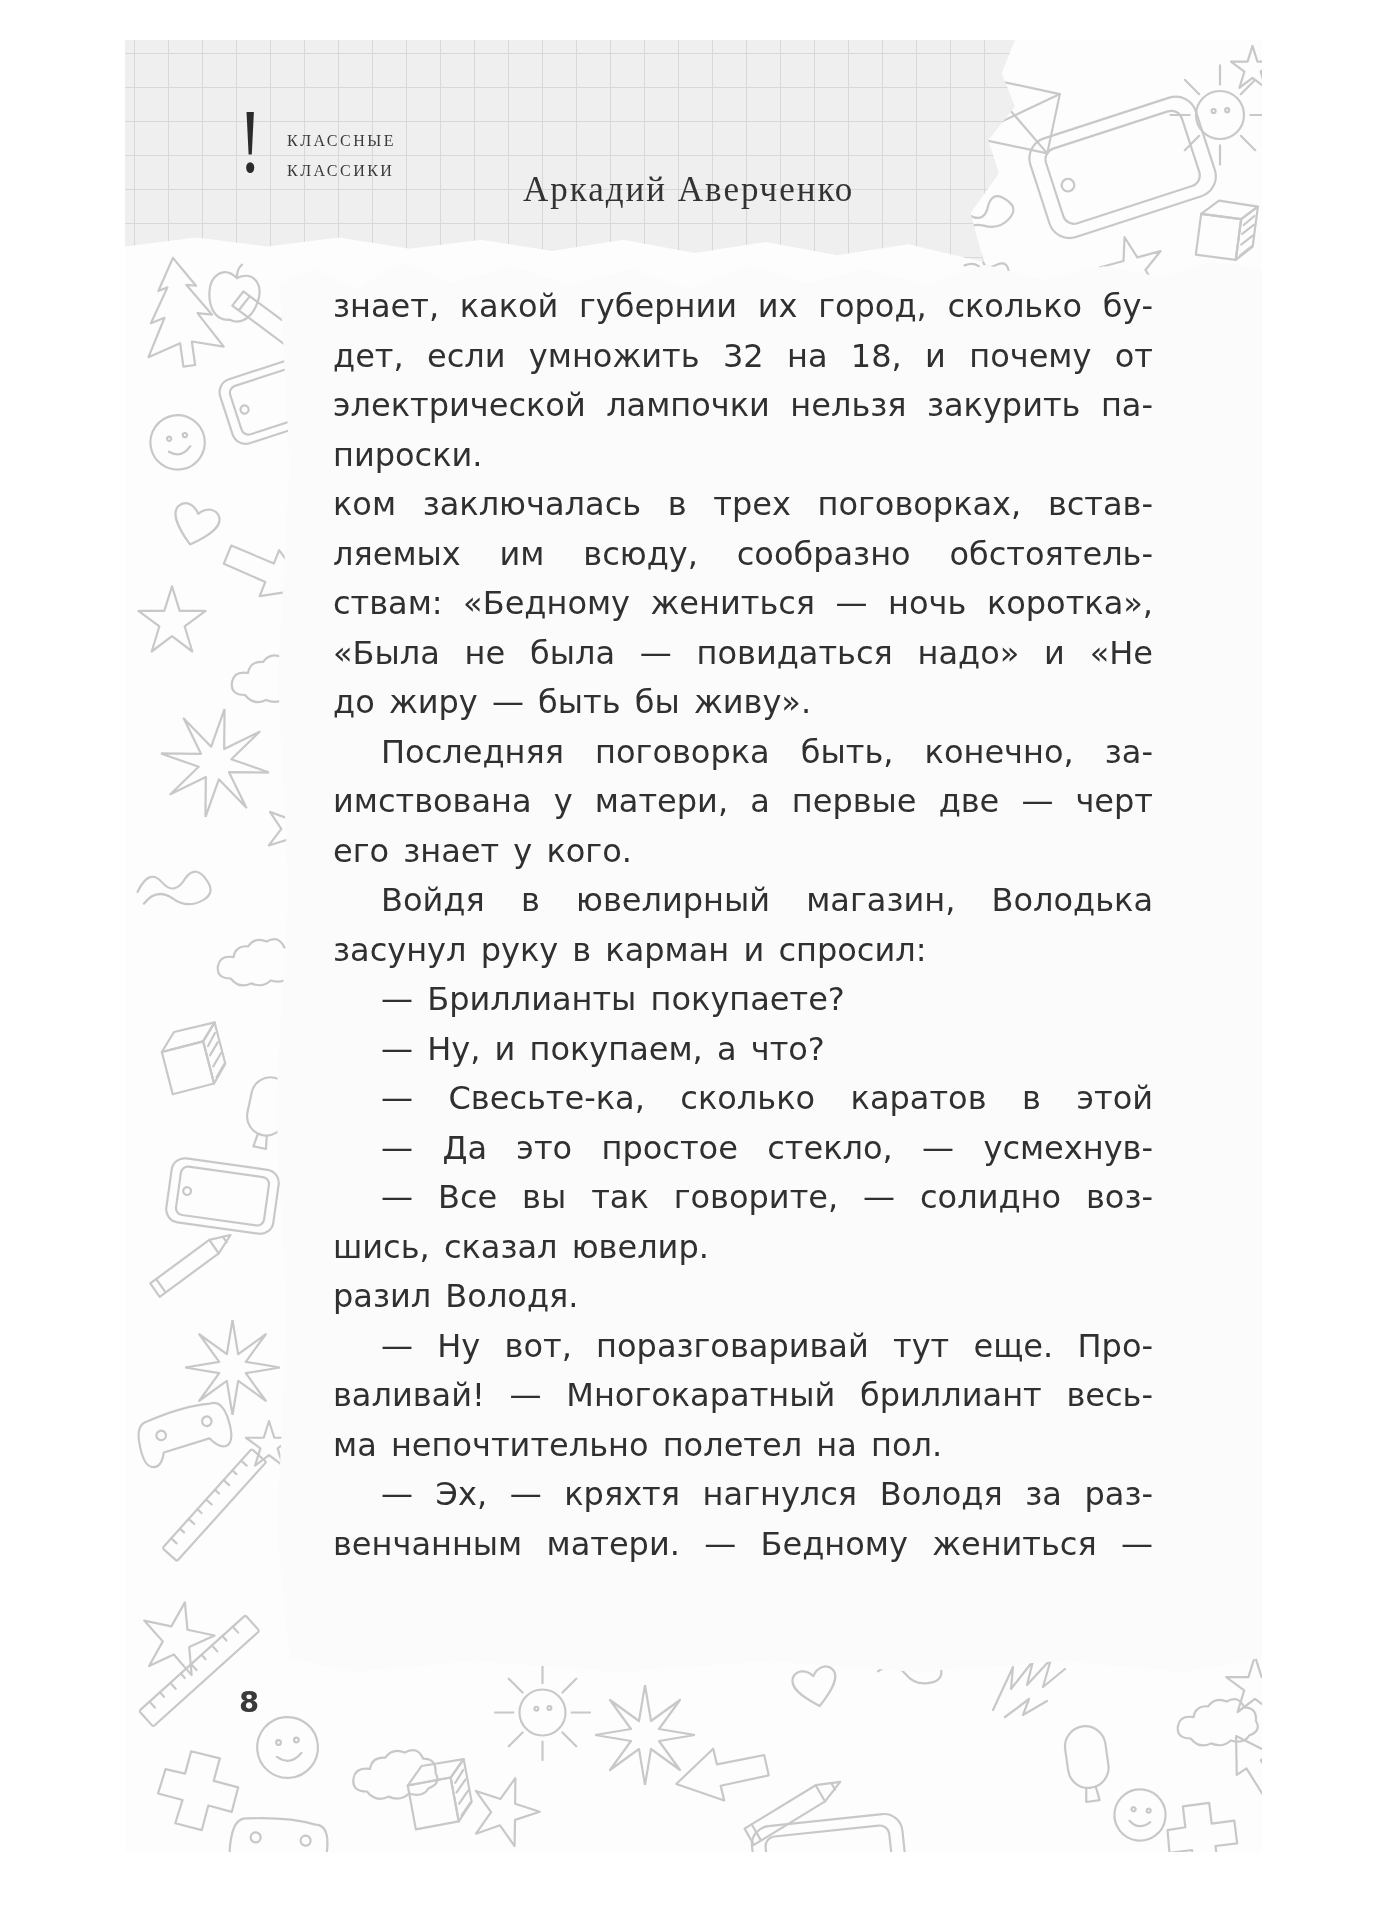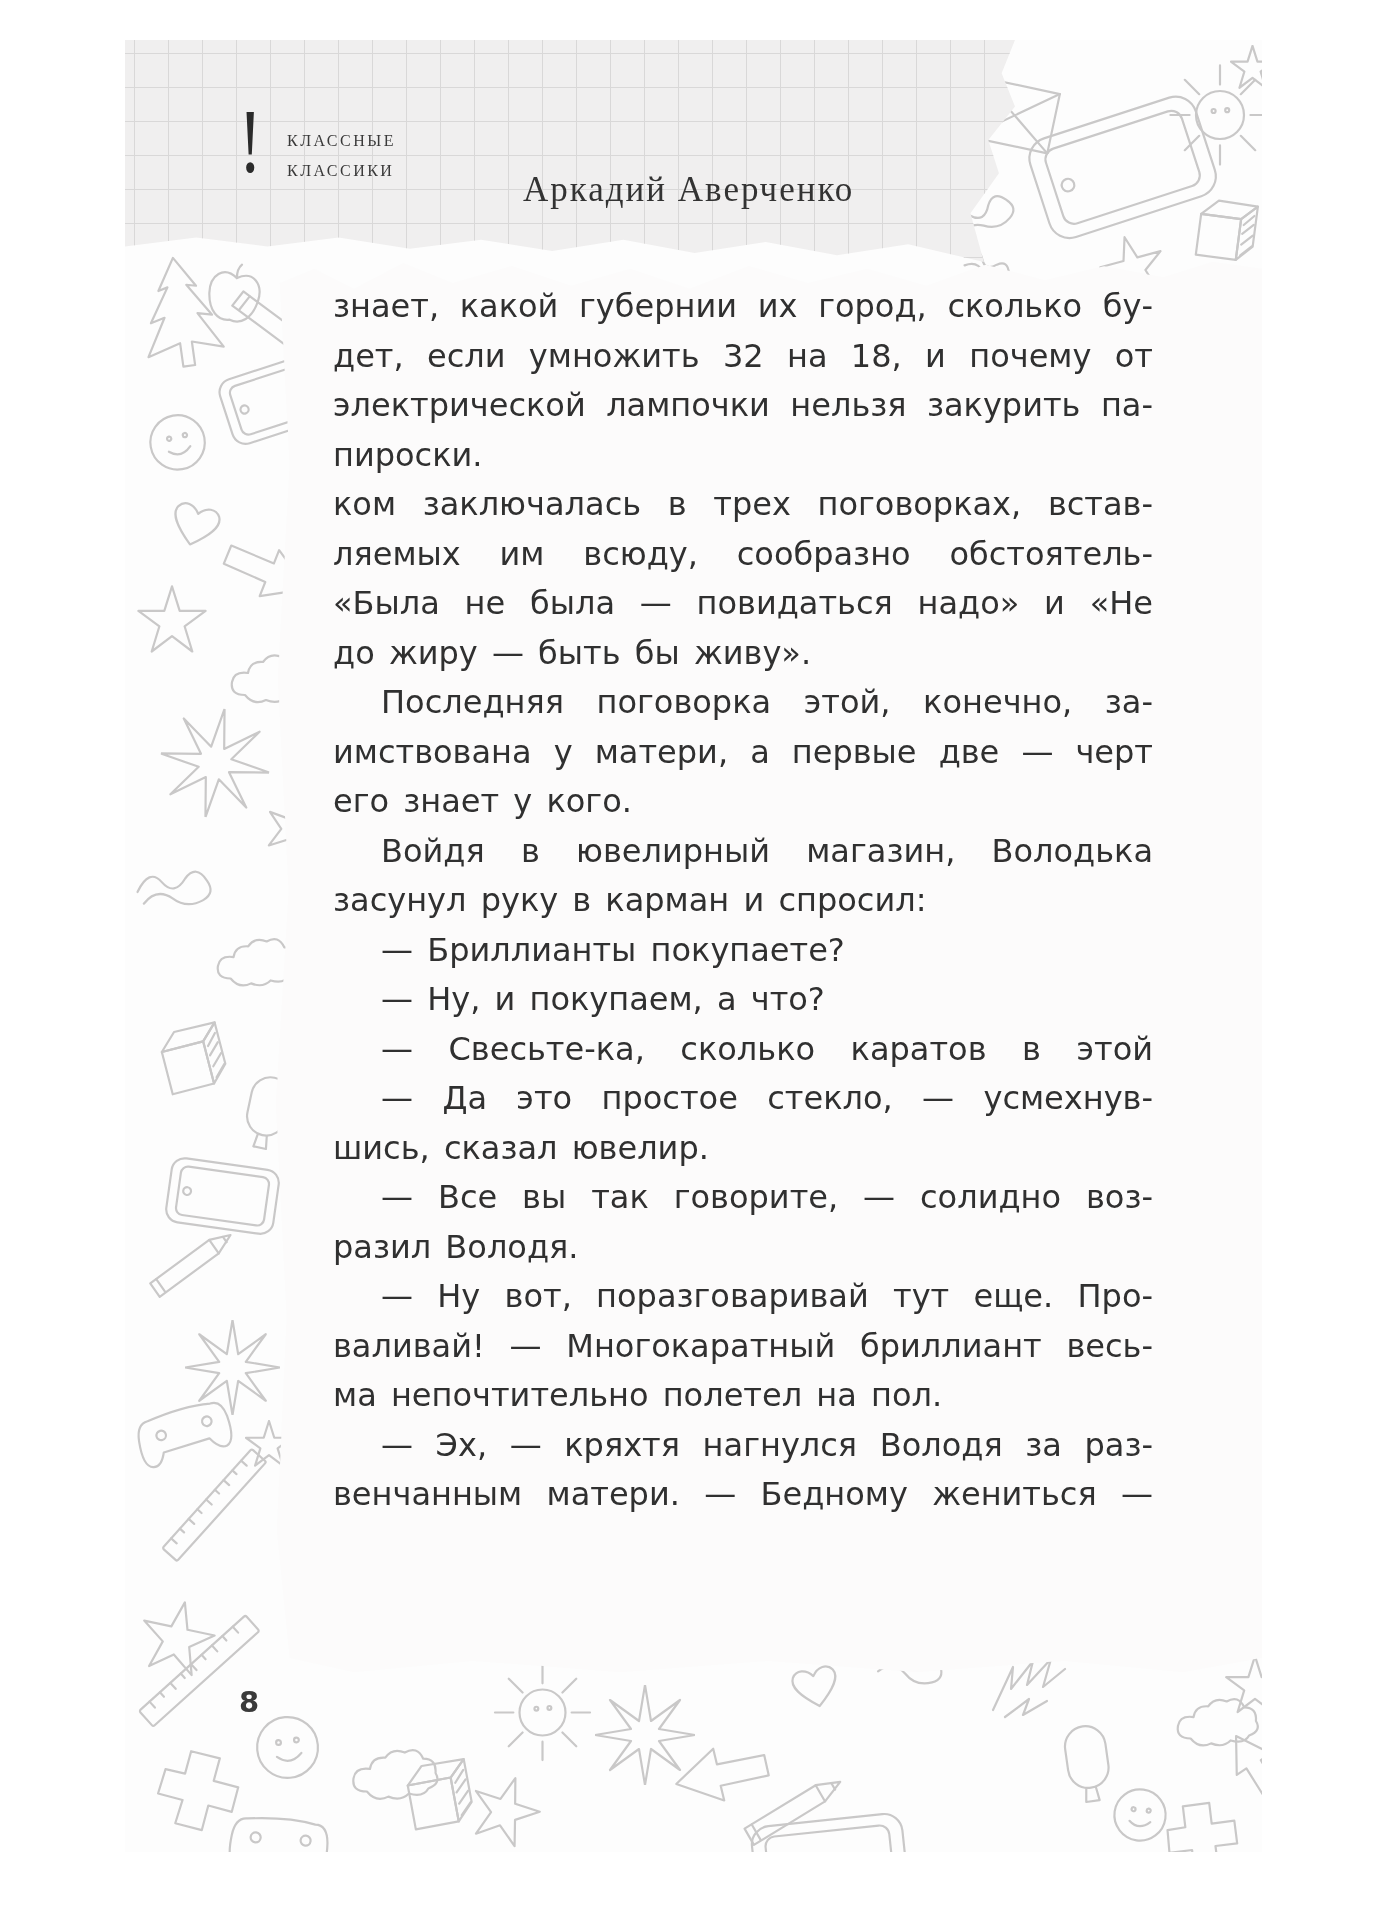--- a/index.html
+++ b/index.html
@@ -201,33 +201,34 @@
 
     <div class="paper"></div>
 
     <div class="text-col" id="text-col">
         <div class="line just">знает, какой губернии их город, сколько бу-</div>
         <div class="line just">дет, если умножить 32 на 18, и почему от</div>
         <div class="line just">электрической лампочки нельзя закурить па-</div>
         <div class="line">пироски.</div>
         <div class="line just">ком заключалась в трех поговорках, встав-</div>
         <div class="line just">ляемых им всюду, сообразно обстоятель-</div>
+        <div class="line just">ствам: «Бедному жениться — ночь коротка»,</div>
         <div class="line just">«Была не была — повидаться надо» и «Не</div>
         <div class="line">до жиру — быть бы живу».</div>
-        <div class="line just ind">Последняя поговорка этой, конечно, за-</div>
+        <div class="line just ind">Последняя поговорка быть, конечно, за-</div>
         <div class="line just">имствована у матери, а первые две — черт</div>
         <div class="line">его знает у кого.</div>
         <div class="line just ind">Войдя в ювелирный магазин, Володька</div>
         <div class="line">засунул руку в карман и спросил:</div>
         <div class="line ind">— Бриллианты покупаете?</div>
         <div class="line ind">— Ну, и покупаем, а что?</div>
         <div class="line just ind">— Свесьте-ка, сколько каратов в этой</div>
         <div class="line just ind">— Да это простое стекло, — усмехнув-</div>
+        <div class="line just ind">— Все вы так говорите, — солидно воз-</div>
         <div class="line">шись, сказал ювелир.</div>
-        <div class="line just ind">— Все вы так говорите, — солидно воз-</div>
         <div class="line">разил Володя.</div>
         <div class="line just ind">— Ну вот, поразговаривай тут еще. Про-</div>
         <div class="line just">валивай! — Многокаратный бриллиант весь-</div>
         <div class="line">ма непочтительно полетел на пол.</div>
         <div class="line just ind">— Эх, — кряхтя нагнулся Володя за раз-</div>
         <div class="line just">венчанным матери. — Бедному жениться —</div>
       </div>
 
     <div class="pageno">8</div>
   </div>

